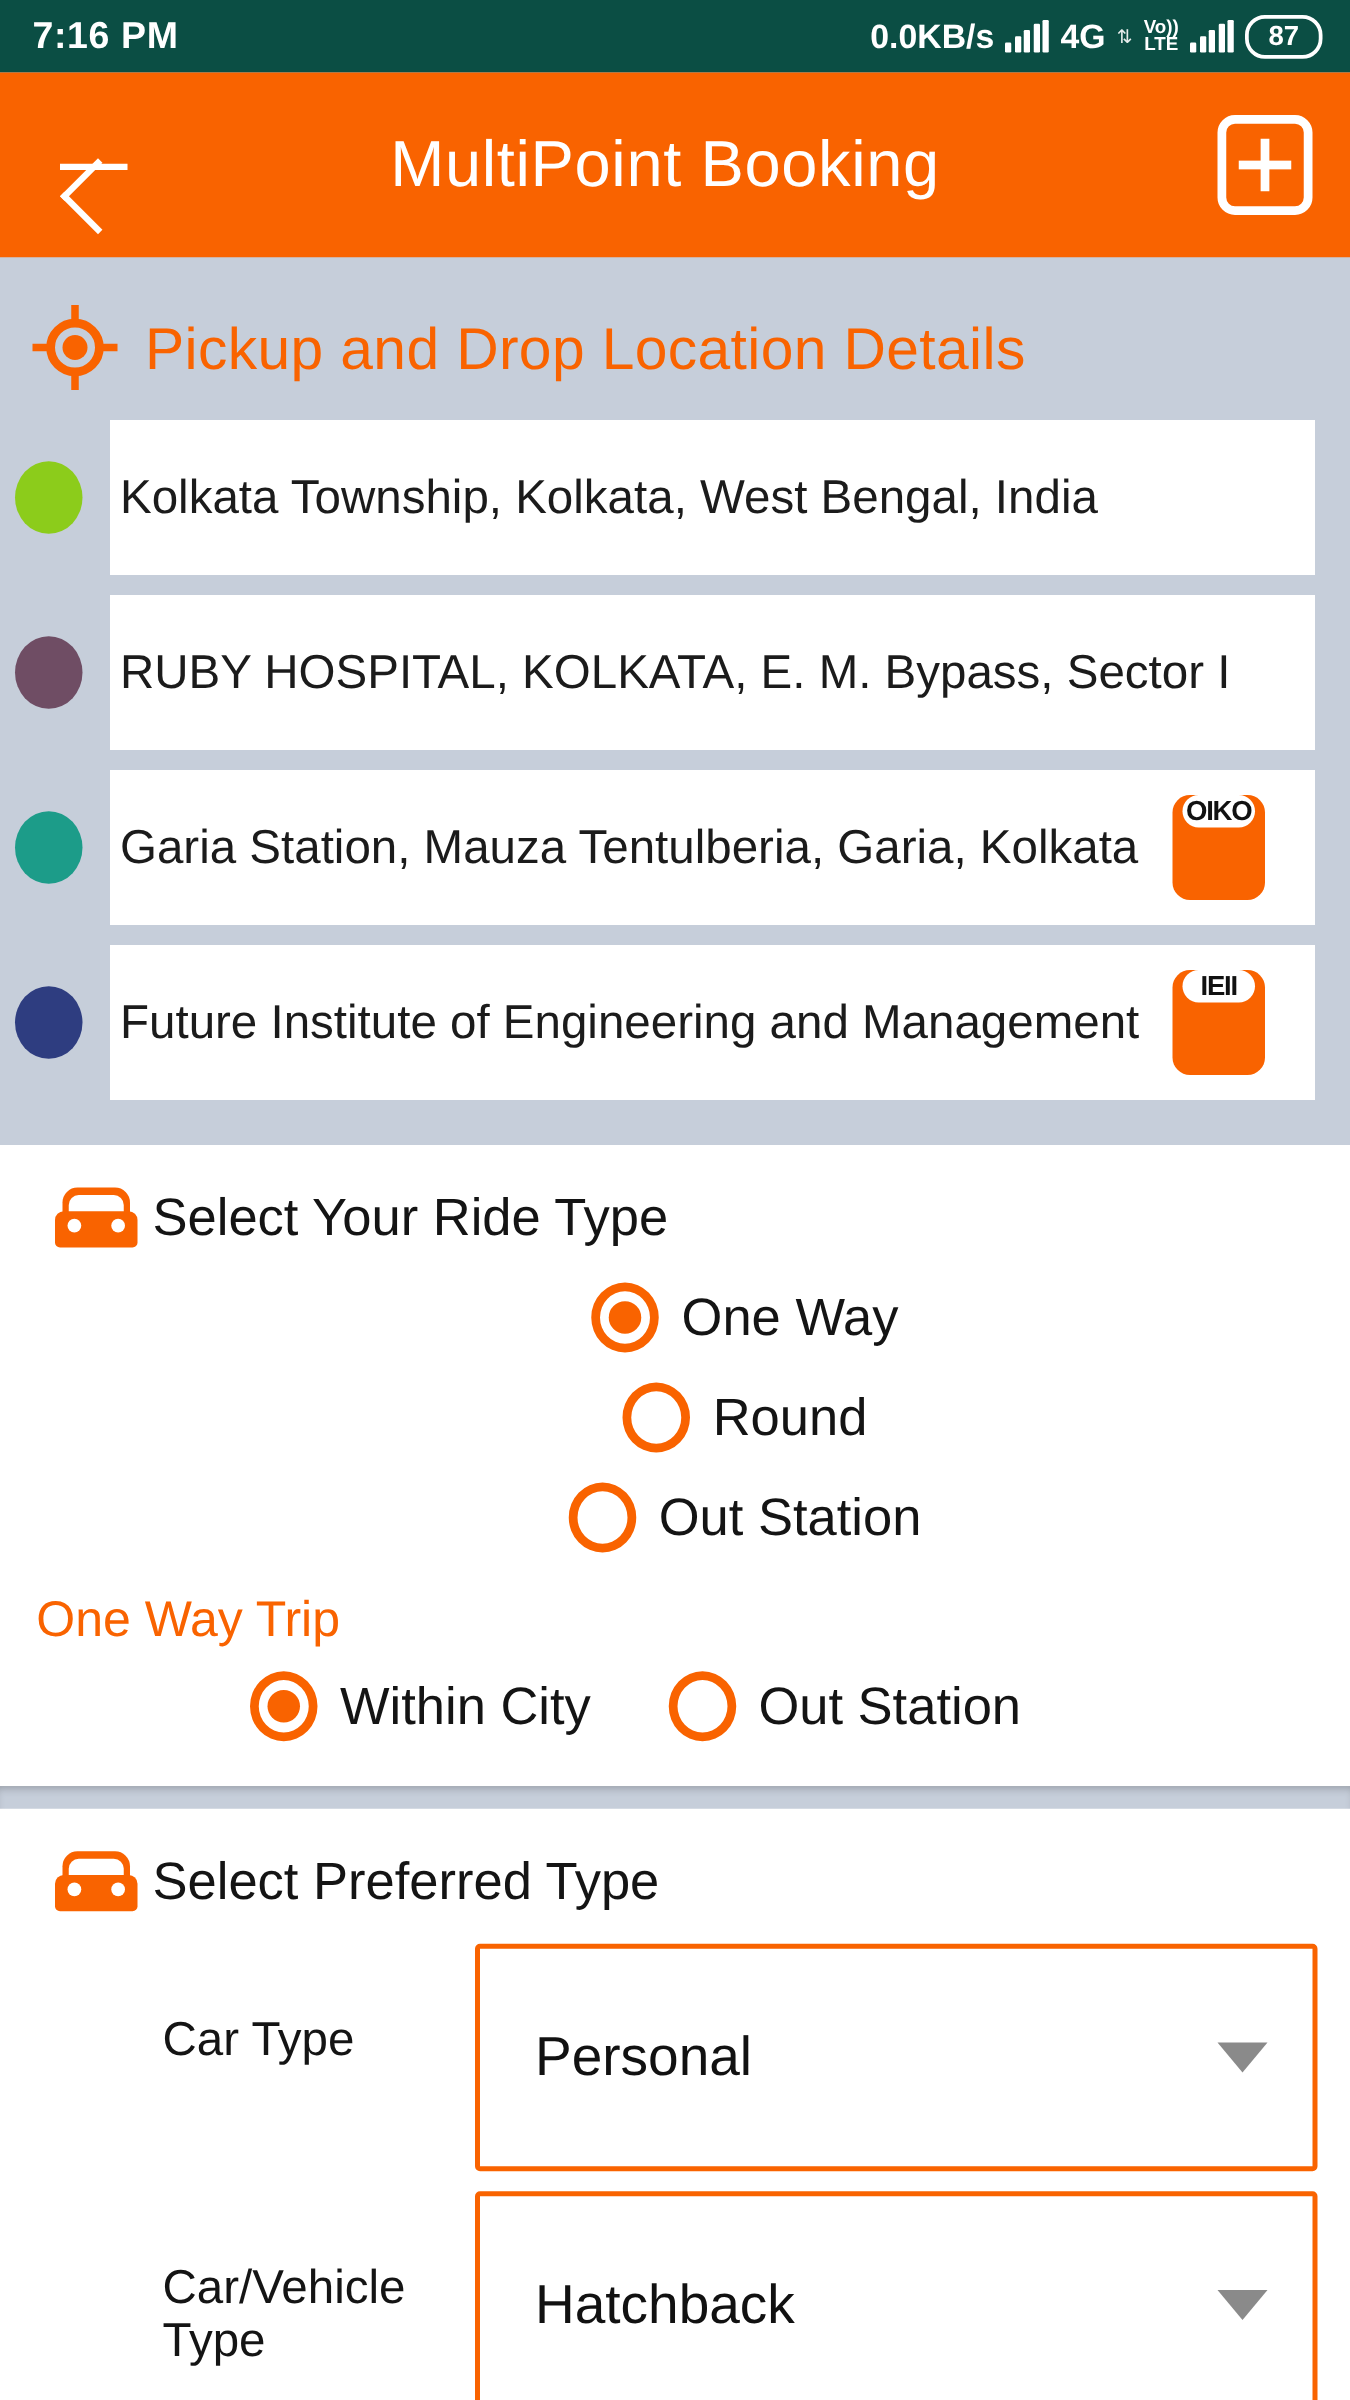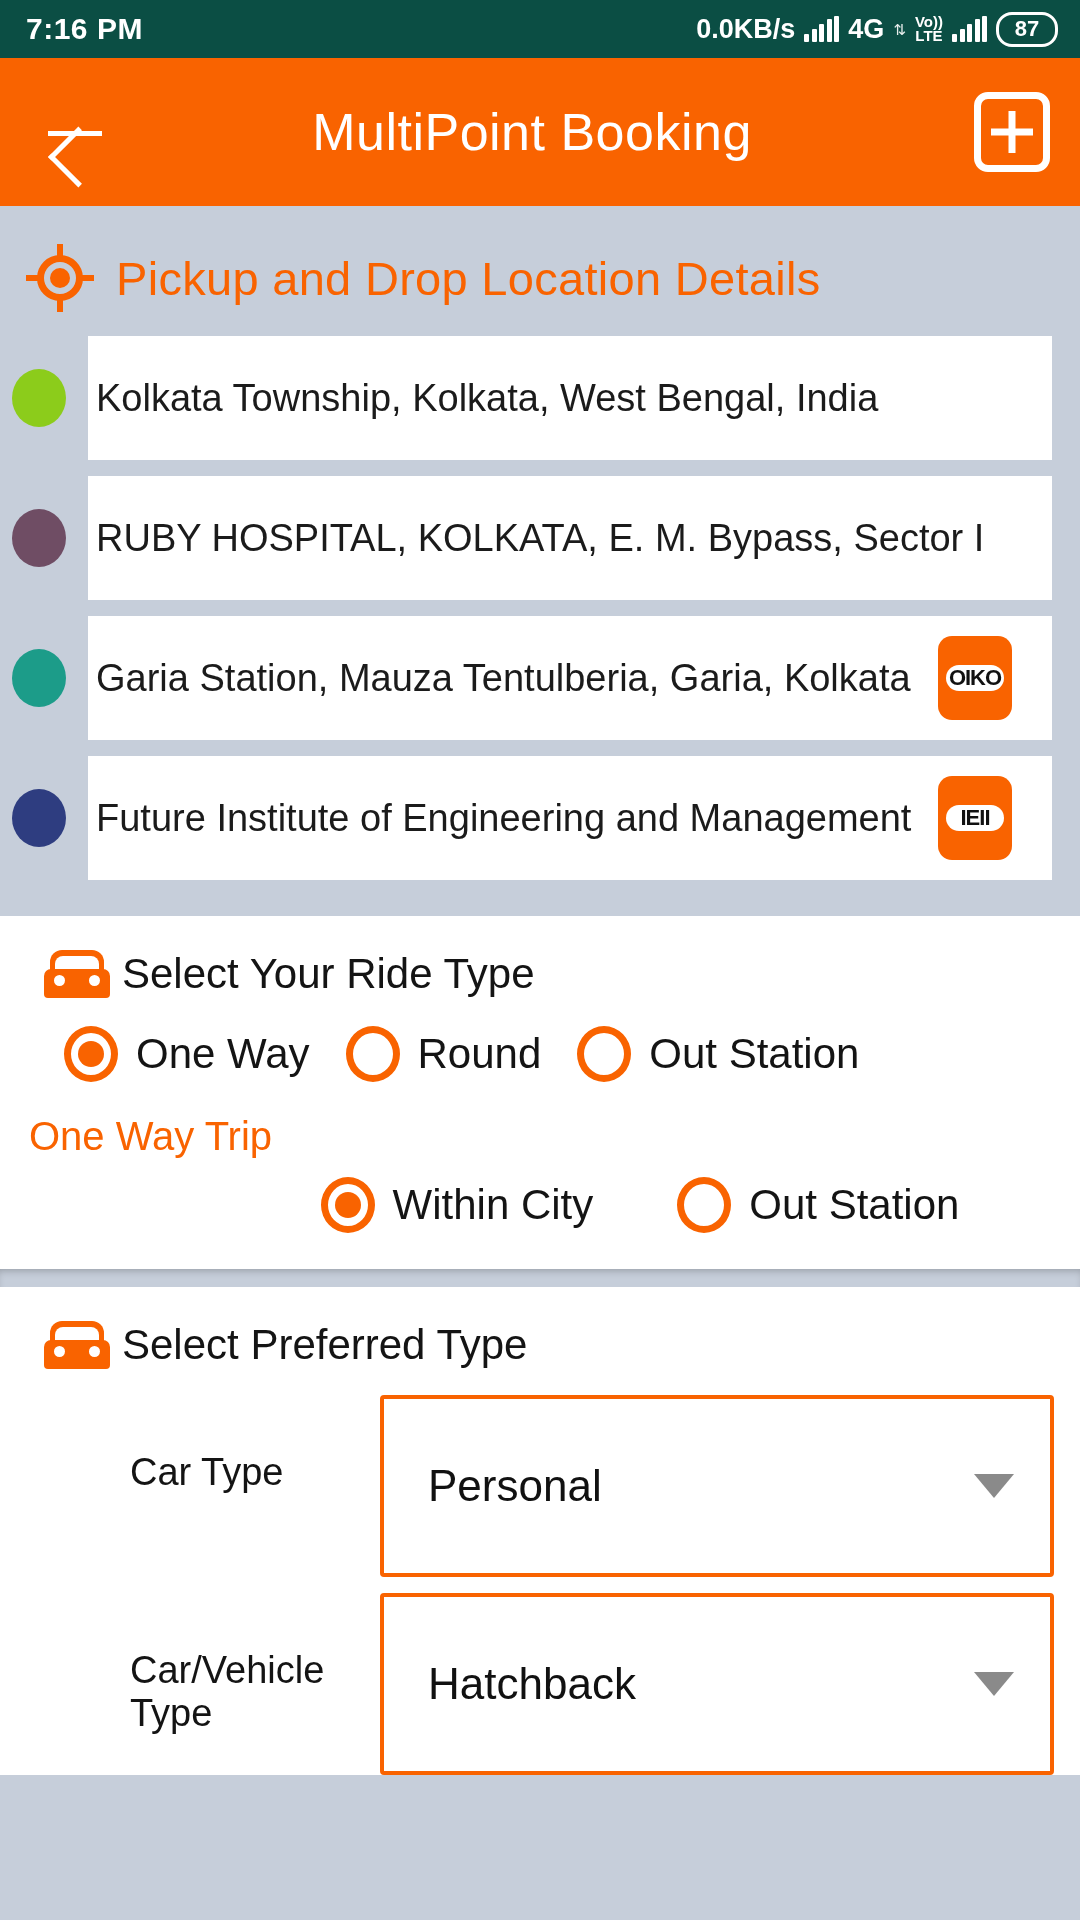--- a/index.html
+++ b/index.html
@@ -90,21 +90,21 @@
     flex:1; background:#ffffff; height:124px; margin-right:28px;
     display:flex; align-items:center; position:relative; overflow:hidden;
   }
   .loc-text{
     font-size:38px; color:#1b1b1b; font-weight:300; white-space:nowrap;
     padding-left:24px; margin-left:-16px;
   }
   .loc-btn{
     position:absolute; right:40px; top:50%; transform:translateY(-50%);
     width:74px; height:84px; background:#F96300; border-radius:14px;
-    display:flex; align-items:center; justify-content:center; cursor:pointer;
+    display:flex; justify-content:center; cursor:pointer;
   }
   .loc-btn-glyph{
     width:58px; height:26px; background:#fff; border-radius:13px;
     color:#111; font-size:22px; font-weight:bold; letter-spacing:-1px;
     display:flex; align-items:center; justify-content:center; overflow:hidden;
   }
 
   
   .card{ background:#ffffff; width:100%; }
   .card-gap{ height:18px; background:#C6CEDA; box-shadow:inset 0 5px 8px -4px rgba(0,0,0,.28); }
@@ -124,22 +124,22 @@
     border-radius:7px 7px 4px 4px;
   }
   .car-icon .body::before, .car-icon .body::after{
     content:""; position:absolute; top:6px; width:11px; height:11px; background:#fff; border-radius:50%;
   }
   .car-icon .body::before{ left:10px; }
   .car-icon .body::after{ right:10px; }
   .card-title{ font-size:42px; color:#141414; font-weight:300; }
 
   .radio-row{ display:flex; align-items:center; padding:18px 0 10px; }
-  .radio-row.row1{ padding-left:64px; gap:36px; }
-  .radio-row.row2{ padding-left:200px; gap:84px;justify-content:center; }
+  .radio-row.row1{ padding-left:112px; gap:24px;flex-direction:column; }
+  .radio-row.row2{ padding-left:200px; gap:62px; }
   .radio-opt{ display:flex; align-items:center; gap:18px; cursor:pointer; }
   .radio{
     width:54px; height:56px; border:7px solid #F96300; border-radius:50%;
     flex:0 0 auto; position:relative;
   }
   .radio.checked::after{
     content:""; position:absolute; left:50%; top:50%; transform:translate(-50%,-50%);
     width:26px; height:26px; background:#F96300; border-radius:50%;
   }
   .radio-label{ font-size:42px; color:#141414; font-weight:300; white-space:nowrap; }

